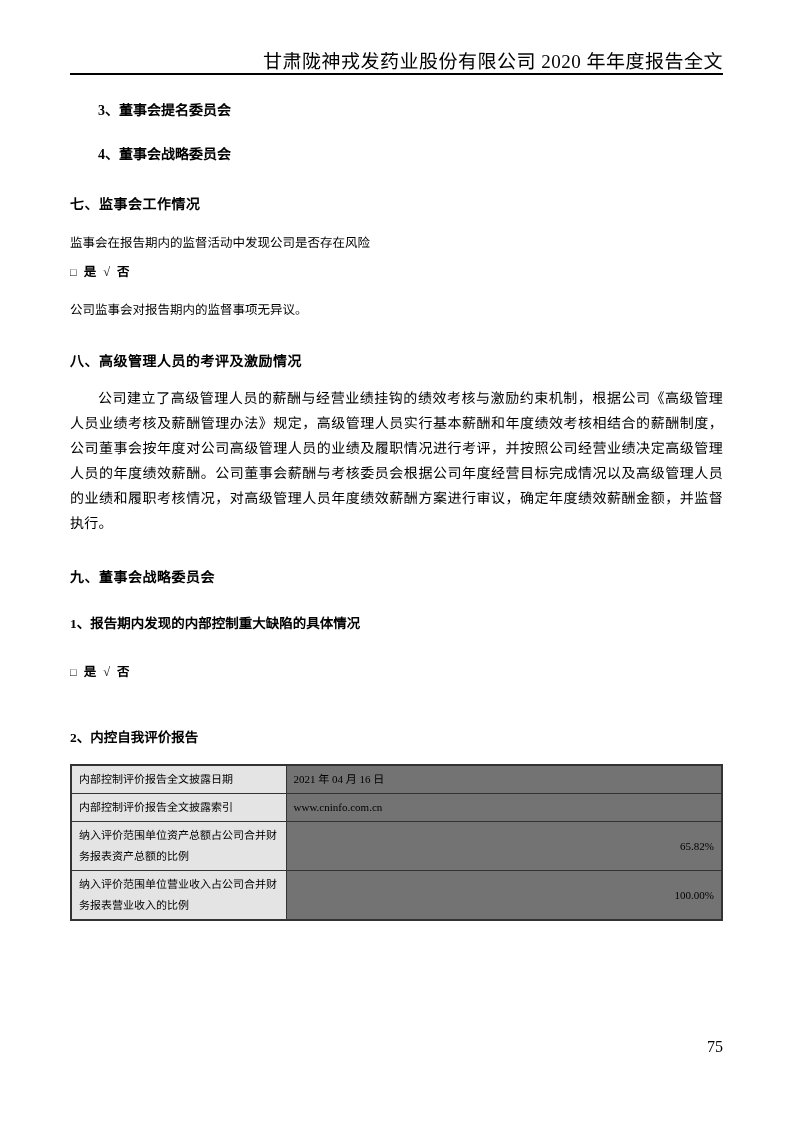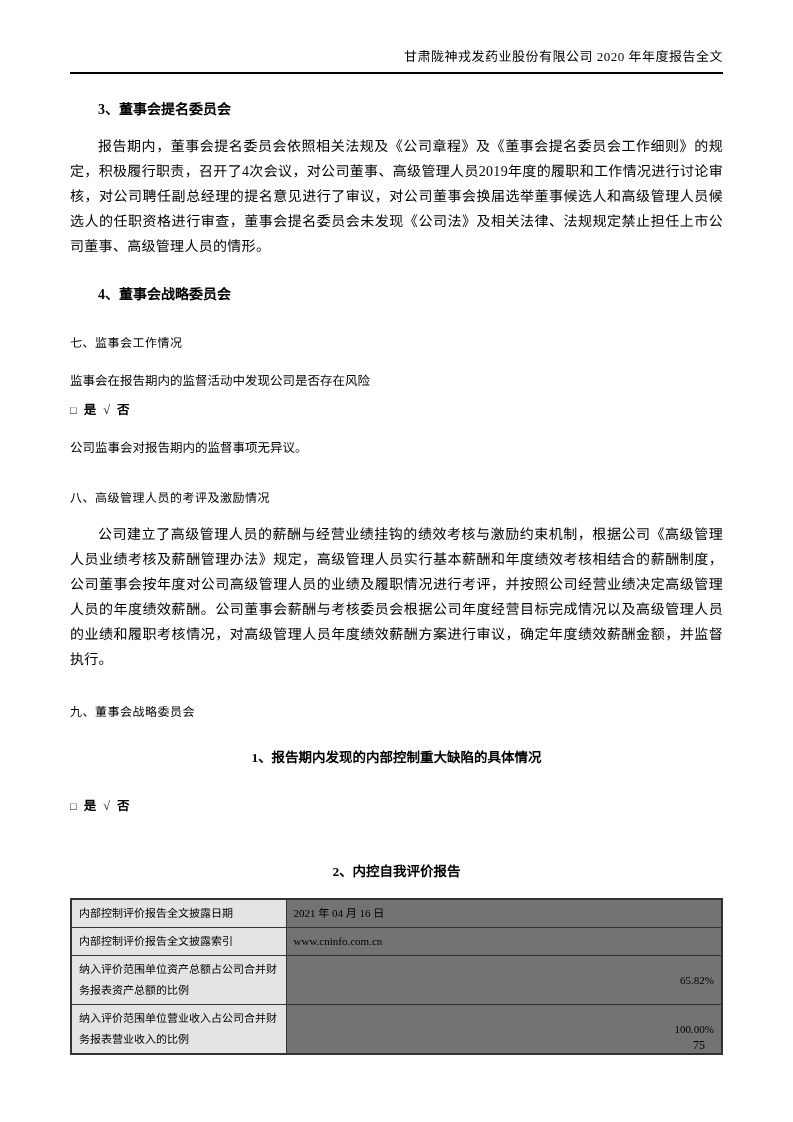--- a/index.html
+++ b/index.html
@@ -15,41 +15,39 @@
   .page {
     width: 793px;
     height: 1122px;
     padding: 46px 70px 0 70px;
     position: relative;
   }
 
   
   .doc-header {
     text-align: right;
-    font-size: 13px;
+    font-size: 19px;
     letter-spacing: 0.5px;
-    padding-bottom: 7px;
     border-bottom: 2px solid #000000;
   }
 
   
   .sub-heading {
     font-size: 14px;
     font-weight: bold;
     margin-top: 24px;
     text-indent: 2em;
   }
   .sub-heading.no-indent {
     text-indent: 0;
     font-size: 13.5px;
-    text-align: center;
   }
   .big-heading {
-    font-size: 12px;
-    font-weight: normal;
+    font-size: 14px;
+    font-weight: bold;
     margin-top: 30px;
     letter-spacing: 0.5px;
   }
 
   
   .para {
     margin-top: 16px;
     font-size: 14px;
     line-height: 25px;
     text-align: justify;
@@ -89,34 +87,33 @@
     width: 215px;
   }
   .ic-table td.value-cell { background: #737373; }
   .ic-table td.value-right { text-align: right; }
   .ic-table tr.tall-row td { height: 48px; }
   .ic-table tr.short-row td { height: 27px; }
 
   
   .page-number {
     position: absolute;
-    right: 88px;
+    right: 70px;
     top: 1038px;
-    font-size: 12px;
+    font-size: 16px;
   }
 </style>
 </head>
 <body>
 
 <div class="page">
 
   <div class="doc-header">甘肃陇神戎发药业股份有限公司 2020 年年度报告全文</div>
 
   <div class="sub-heading">3、董事会提名委员会</div>
-  <p class="para">报告期内，董事会提名委员会依照相关法规及《公司章程》及《董事会提名委员会工作细则》的规定，积极履行职责，召开了4次会议，对公司董事、高级管理人员2019年度的履职和工作情况进行讨论审核，对公司聘任副总经理的提名意见进行了审议，对公司董事会换届选举董事候选人和高级管理人员候选人的任职资格进行审查，董事会提名委员会未发现《公司法》及相关法律、法规规定禁止担任上市公司董事、高级管理人员的情形。</p>
 
   <div class="sub-heading">4、董事会战略委员会</div>
 
   <div class="big-heading">七、监事会工作情况</div>
   <div class="plain-line" style="margin-top:20px;">监事会在报告期内的监督活动中发现公司是否存在风险</div>
   <div class="option-line">
     <span class="box-glyph">□</span><span>是</span><span>√</span><span>否</span>
   </div>
   <div class="plain-line">公司监事会对报告期内的监督事项无异议。</div>
 

